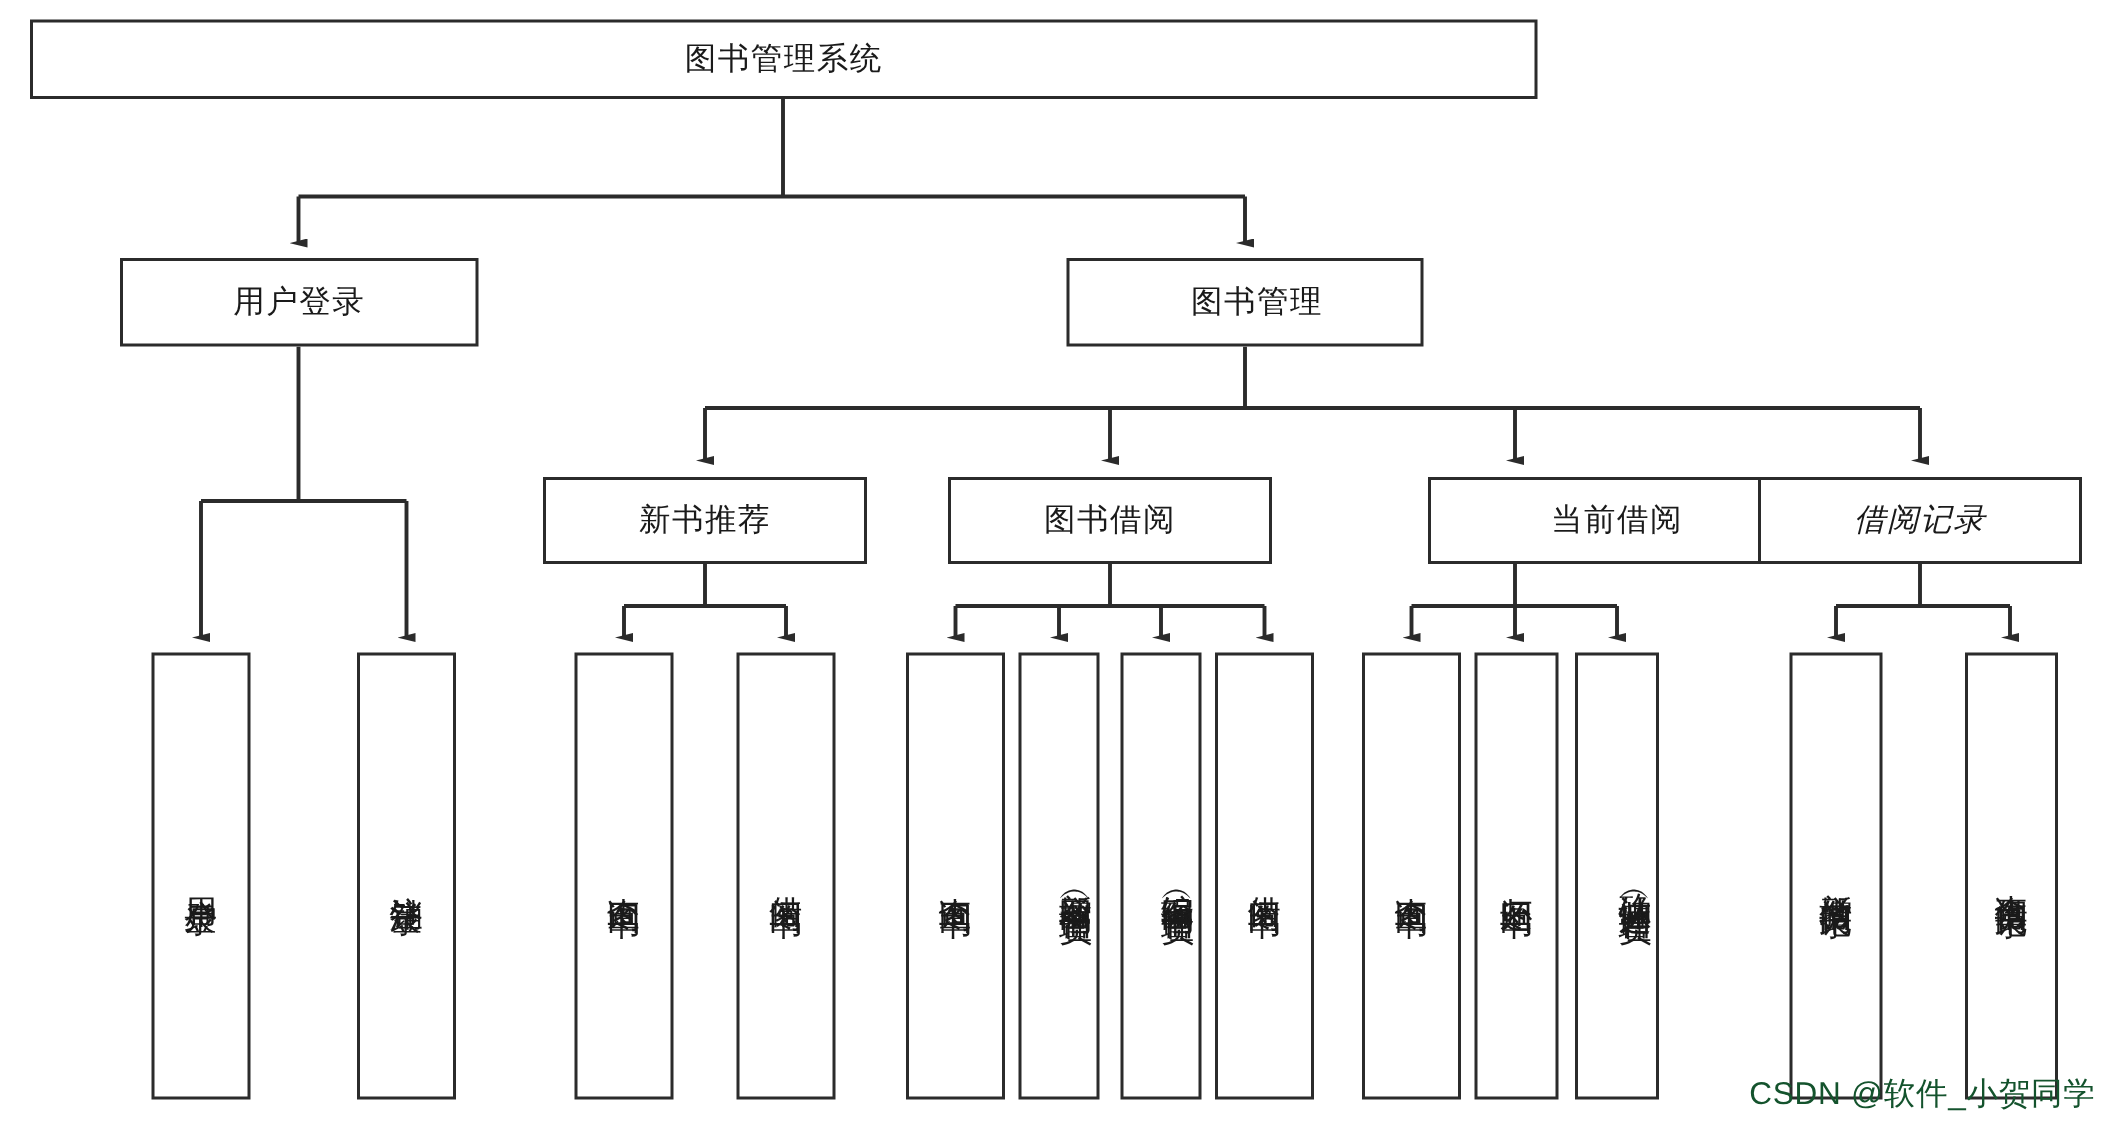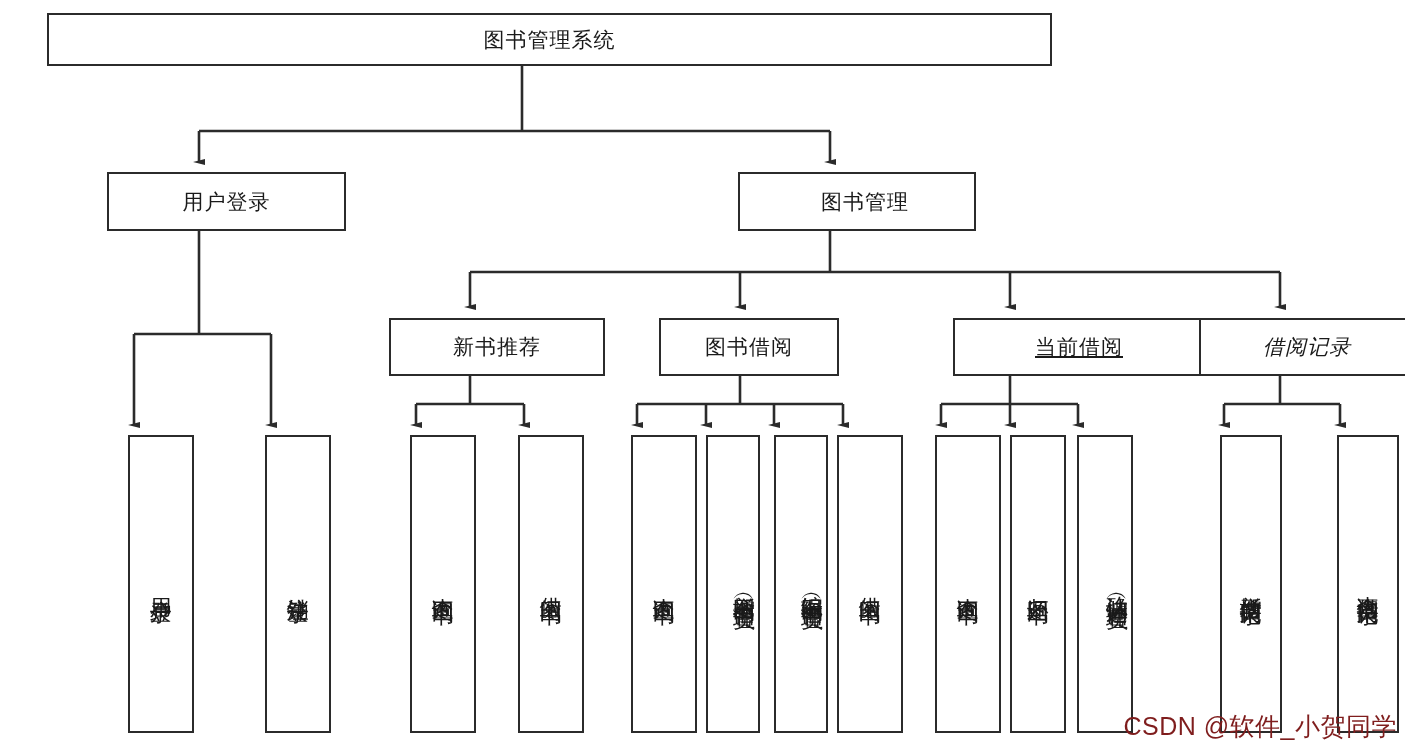--- a/index.html
+++ b/index.html
@@ -21,21 +21,20 @@
   .node {
     position: absolute;
     box-sizing: border-box;
     border: 2px solid #2b2b2b;
     background: #ffffff;
     display: flex;
     align-items: center;
     justify-content: center;
     color: #1a1a1a;
     text-align: center;
-    margin-left: 27px;
   }
   .node.h-text {
     font-size: 21px;
     line-height: 1.1;
     letter-spacing: 1px;
   }
   .node.v-text {
     writing-mode: vertical-rl;
     text-orientation: upright;
     font-size: 22px;
@@ -57,22 +56,22 @@
     left: 0;
     top: 0;
     width: 1405px;
     height: 747px;
     pointer-events: none;
   }
   .watermark {
     position: absolute;
     right: 8px;
     bottom: 4px;
-    font-size: 25px;
-    color: #7f1d1d;
+    font-size: 21px;
+    color: #14532d;
     letter-spacing: 0.5px;
     white-space: nowrap;
   }
 </style>
 </head>
 <body>
 
 <div id="canvas">
 
   <svg id="edges" viewBox="0 0 1405 747">
@@ -132,24 +131,24 @@
   <div class="node h-text" style="left:80px; top:172px; width:239px; height:59px;">
     <span class="node-label">用户登录</span>
   </div>
   <div class="node h-text" style="left:711px; top:172px; width:238px; height:59px;padding-left:16px;">
     <span class="node-label">图书管理</span>
   </div>
 
   <div class="node h-text" style="left:362px; top:318px; width:216px; height:58px;">
     <span class="node-label">新书推荐</span>
   </div>
-  <div class="node h-text" style="left:632px; top:318px; width:180px; height:58px;">
+  <div class="node h-text" style="left:632px; top:318px; width:216px; height:58px;">
     <span class="node-label">图书借阅</span>
   </div>
-  <div class="node h-text" style="left:926px; top:318px; width:252px; height:58px;text-decoration:underline;">
+  <div class="node h-text" style="left:952px; top:318px; width:252px; height:58px;">
     <span class="node-label">当前借阅</span>
   </div>
   <div class="node h-text" style="left:1172px; top:318px; width:216px; height:58px;font-style:italic;">
     <span class="node-label">借阅记录</span>
   </div>
 
   <div class="node v-text mid" style="left:101px; top:435px; width:66px; height:298px;">
     <span class="node-label">用户登录</span>
   </div>
   <div class="node v-text mid" style="left:238px; top:435px; width:66px; height:298px;">

